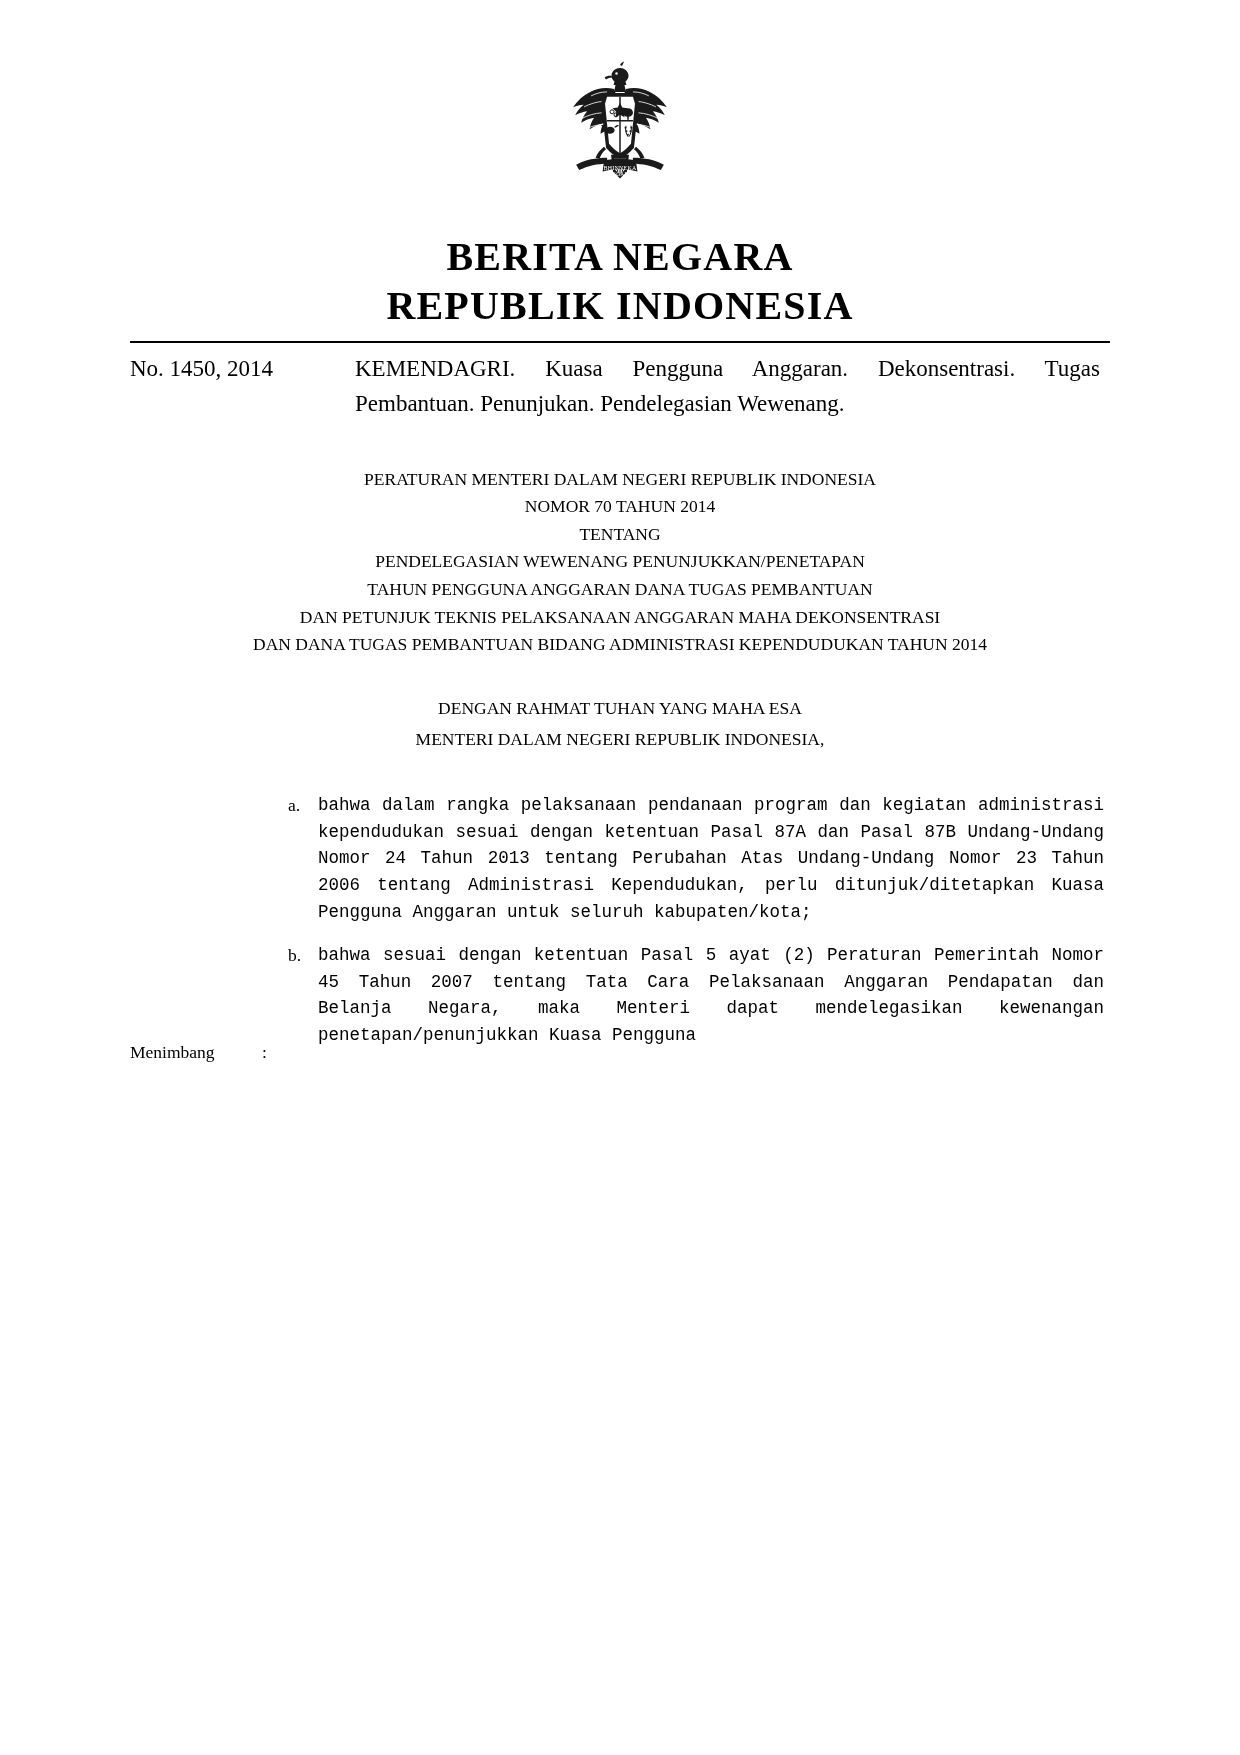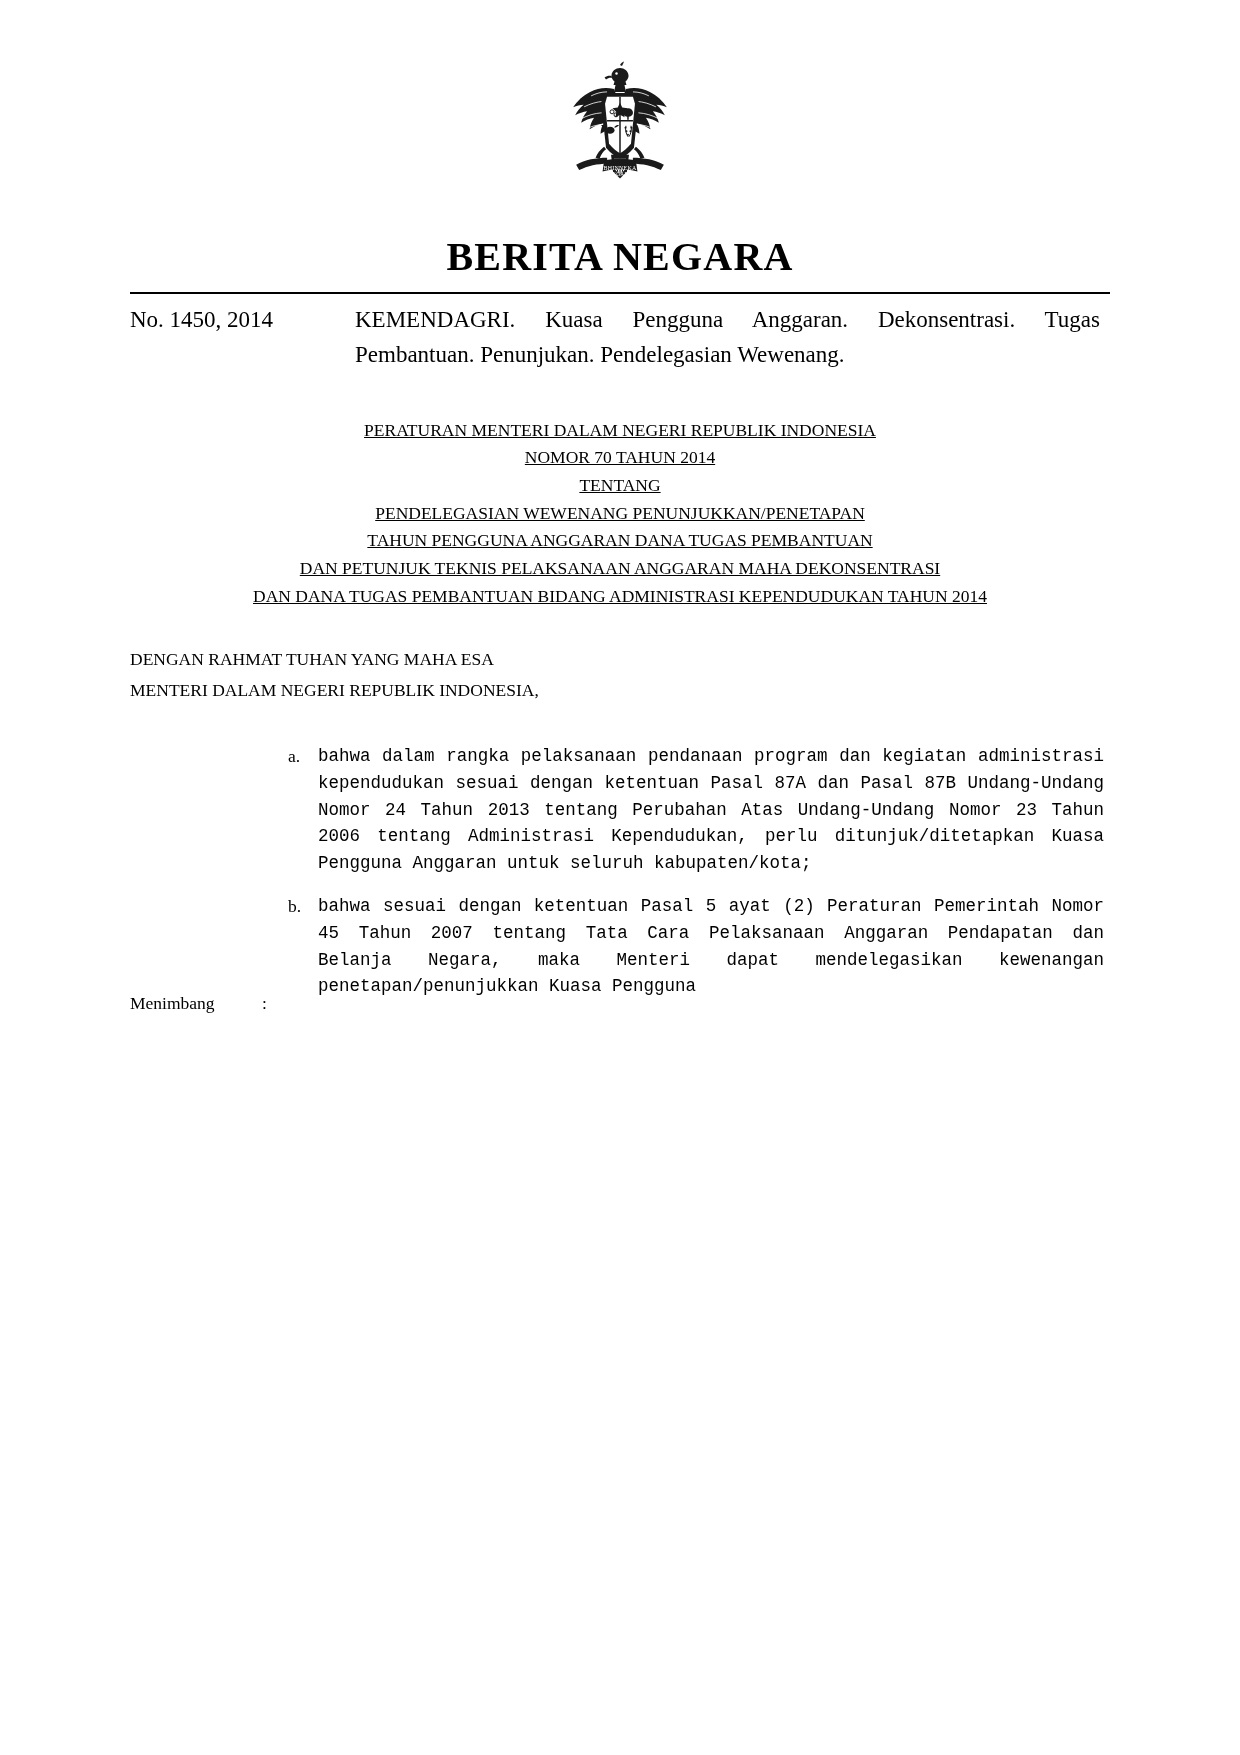--- a/index.html
+++ b/index.html
@@ -71,33 +71,32 @@
     text-align-last: left;
     padding-right: 10px;
   }
 
   
   .title-block {
     margin-top: 44px;
     text-align: center;
     font-size: 17.5px;
     line-height: 1.58;
-    text-decoration: underline;
   }
   .title-block .t {
     display: block;
   }
   .title-block .narrow {
     margin-left: 58px;
     margin-right: 58px;
   }
 
   .salutation {
     margin-top: 34px;
-    text-align: left;
+    text-align: center;
     font-size: 17.5px;
     line-height: 1.75;
   }
 
   
   .considering {
     margin-top: 38px;
     display: flex;
     font-size: 17.5px;
     line-height: 1.52;
@@ -205,20 +204,21 @@
         <path d="M238 208c-18-10-40-14-62-14l-1 12c20 0 40 4 57 13z"></path>
         <path d="M118 200c22-5 42-5 64 0l3 22c-23-6-47-6-70 0z"></path>
         <text x="150" y="218" font-family="Liberation Serif, serif" font-size="12" text-anchor="middle" fill="#fff" letter-spacing="0.5">BHINNEKA</text>
         <text x="150" y="230" font-family="Liberation Serif, serif" font-size="11" text-anchor="middle" fill="#fff" letter-spacing="0.5">TUNGGAL IKA</text>
       </g>
     </svg>
   </div>
 
   <div class="masthead">
     <div class="line1">BERITA NEGARA</div>
+    <div class="line2">REPUBLIK INDONESIA</div>
     <div class="rule"></div>
   </div>
 
   <div class="catalog">
     <div class="no">No. 1450, 2014</div>
     <div class="subject">KEMENDAGRI. Kuasa Pengguna Anggaran. Dekonsentrasi. Tugas Pembantuan. Penunjukan. Pendelegasian Wewenang.</div>
   </div>
 
   <div class="title-block">
     <span class="t">PERATURAN MENTERI DALAM NEGERI REPUBLIK INDONESIA</span>

